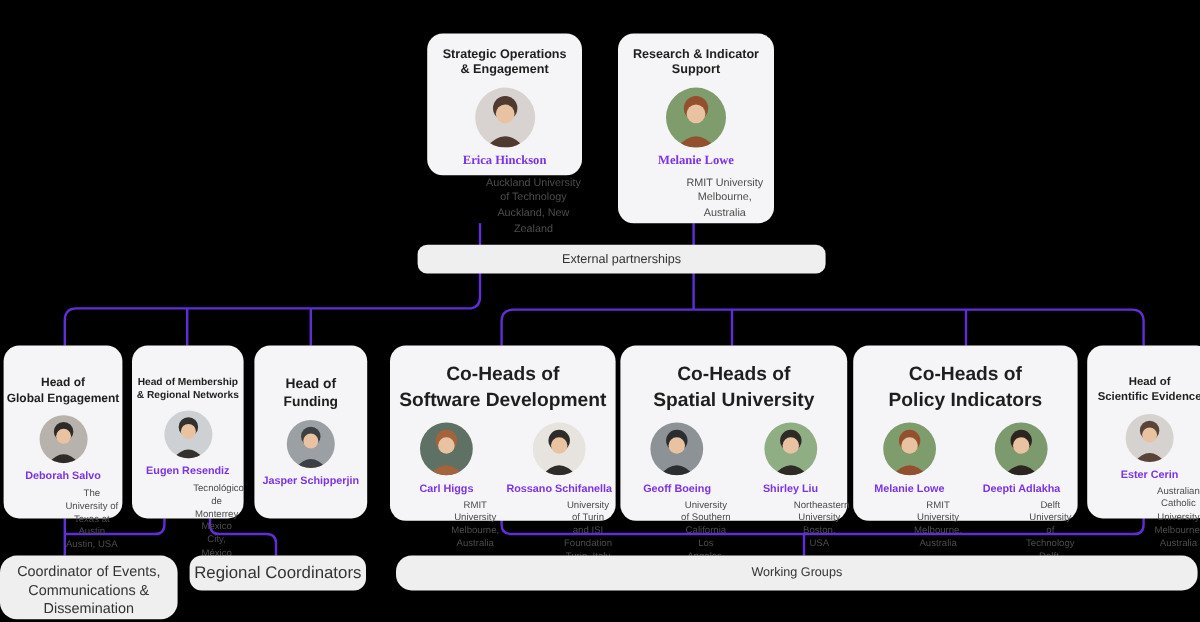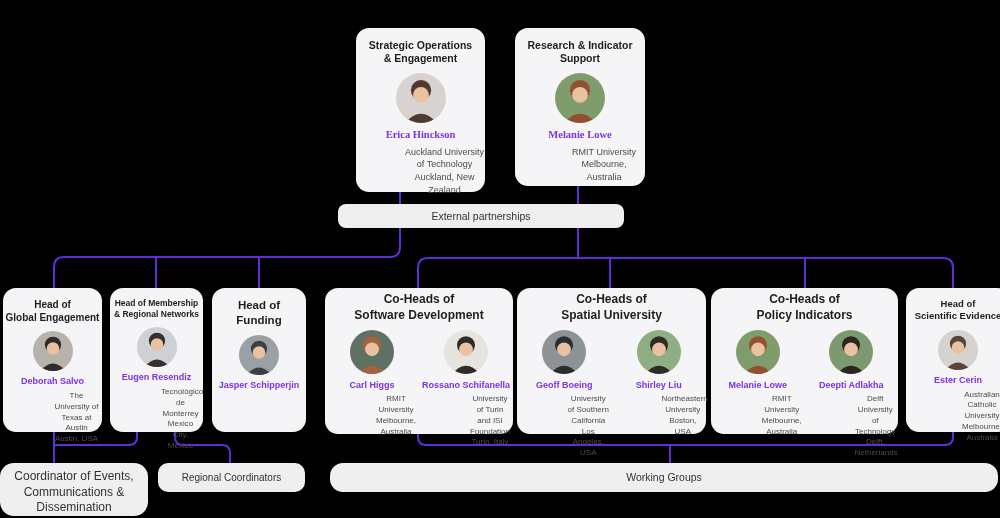--- a/index.html
+++ b/index.html
@@ -28,36 +28,36 @@
   .avatar svg{width:100%;height:100%;display:block;}
   .hair{fill:var(--av-fg,#444);}
   .face{fill:#e9c3a1;}
   .bodyfill{fill:var(--av-fg,#444);}
   
   .t-top{font-size:10.5px;line-height:1.28;margin-top:11px;}
   .av-50{width:50px;height:50px;margin:7px auto 6px;}
   .n-top{font-size:10.5px;font-family:Liberation Serif, serif;}
   .o-top{font-size:9px;line-height:1.4;margin-top:6px;}
   
-  .t-sm{line-height:1.3;margin-top:10px;}
+  .t-sm{line-height:1.3;margin-top:25px;}
   .fs1{font-size:10px;} .fs2{font-size:8.5px;} .fs3{font-size:11.5px;} .fs7{font-size:9.5px;}
   .av-40{width:40px;height:40px;margin:7px auto 5px;}
   .n-sm{font-size:9px;}
   .o-sm{font-size:8px;line-height:1.35;margin-top:5px;padding:0 3px;}
   
-  .t-wide{font-size:12px;line-height:1.3;margin-top:4px;}
+  .t-wide{font-size:16px;line-height:1.3;margin-top:15px;}
   .duo{display:flex;margin-top:7px;}
   .person{flex:1 1 50%;min-width:0;}
   .av-44{width:44px;height:44px;margin:0 auto 6px;}
   .n-w{font-size:9px;}
   .o-w{font-size:8px;line-height:1.35;margin-top:4px;padding:0 2px;}
   
-  .pill-external{left:338px;top:204px;width:286px;height:24px;font-size:10.5px;line-height:24px;border-radius:8px;}
+  .pill-external{left:348px;top:204px;width:340px;height:24px;font-size:10.5px;line-height:24px;border-radius:8px;}
   .pill-coordinator{left:0;top:463px;width:148px;height:53px;font-size:12px;line-height:1.3;padding-top:6px;border-radius:14px;}
-  .pill-regional{left:158px;top:463px;width:147px;height:29px;font-size:10px;line-height:29px;}
+  .pill-regional{left:158px;top:463px;width:147px;height:29px;font-size:14px;line-height:29px;}
   .pill-working{left:330px;top:463px;width:668px;height:29px;font-size:10.5px;line-height:29px;border-radius:13px;}
 </style>
 </head>
 <body>
 
 <div class="stage" style="--bg: #000000; --card: #f5f4f6; --pill: #efeff0; --line: #5f2ed6; --name: #7c33e6; --title: #1e1e1e; --org: #4c4c4c;">
 
   <svg class="connectors" width="1000" height="518" viewBox="0 0 1000 518">
     <path d="M400 186 V247 Q400 257 390 257 H64 Q54 257 54 267 V288"></path>
     <path d="M156 257 V288"></path>
@@ -66,21 +66,21 @@
     <path d="M418 288 V268 Q418 258 428 258 H943 Q953 258 953 268 V288"></path>
     <path d="M610 258 V288"></path>
     <path d="M805 258 V288"></path>
     <path d="M54 432 V463"></path>
     <path d="M137 432 V437 Q137 445 129 445 H55"></path>
     <path d="M175 432 V437 Q175 445 183 445 H222 Q230 445 230 453 V463"></path>
     <path d="M418 432 V437 Q418 445 426 445 H945 Q953 445 953 437 V428"></path>
     <path d="M670 445 V463"></path>
   </svg>
 
-  <div class="card" style="left:356px;top:28px;width:129px;height:164px">
+  <div class="card" style="left:356px;top:28px;width:129px;height:118px">
     <div class="title t-top">
       <span class="ln">Strategic Operations</span>
       <span class="ln">&amp; Engagement</span>
     </div>
     <div class="avatar av-50" style="--av-bg: #d8d3d0; --av-fg: #50392e;">
       <svg viewBox="0 0 64 64">
           <circle class="hair" cx="32" cy="22" r="13"></circle>
           <circle class="face" cx="32" cy="28" r="10"></circle>
           <path class="bodyfill" d="M10 66 Q32 38 54 66 Z"></path>
         </svg>

